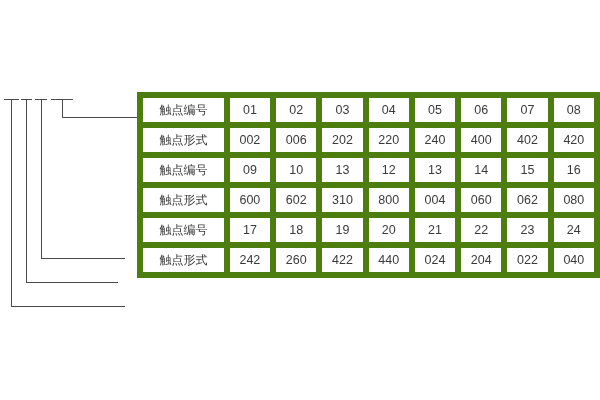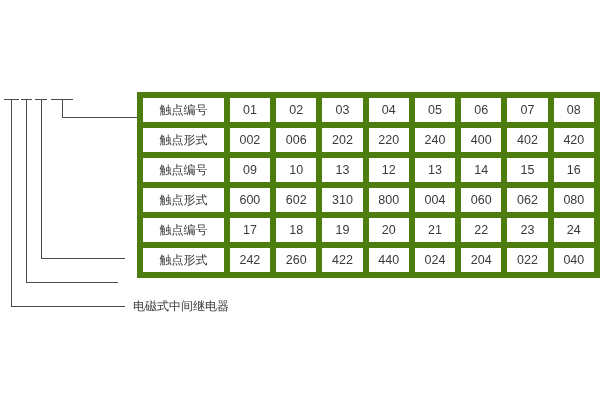--- a/index.html
+++ b/index.html
@@ -170,15 +170,14 @@
           <td class="value-cell">422</td>
           <td class="value-cell">440</td>
           <td class="value-cell">024</td>
           <td class="value-cell">204</td>
           <td class="value-cell">022</td>
           <td class="value-cell">040</td>
         </tr>
       </tbody>
   </table>
 
-  <div class="legend-text legend-relay">电磁式中间继电器</div>
 
 </div>
 
 </body></html>

